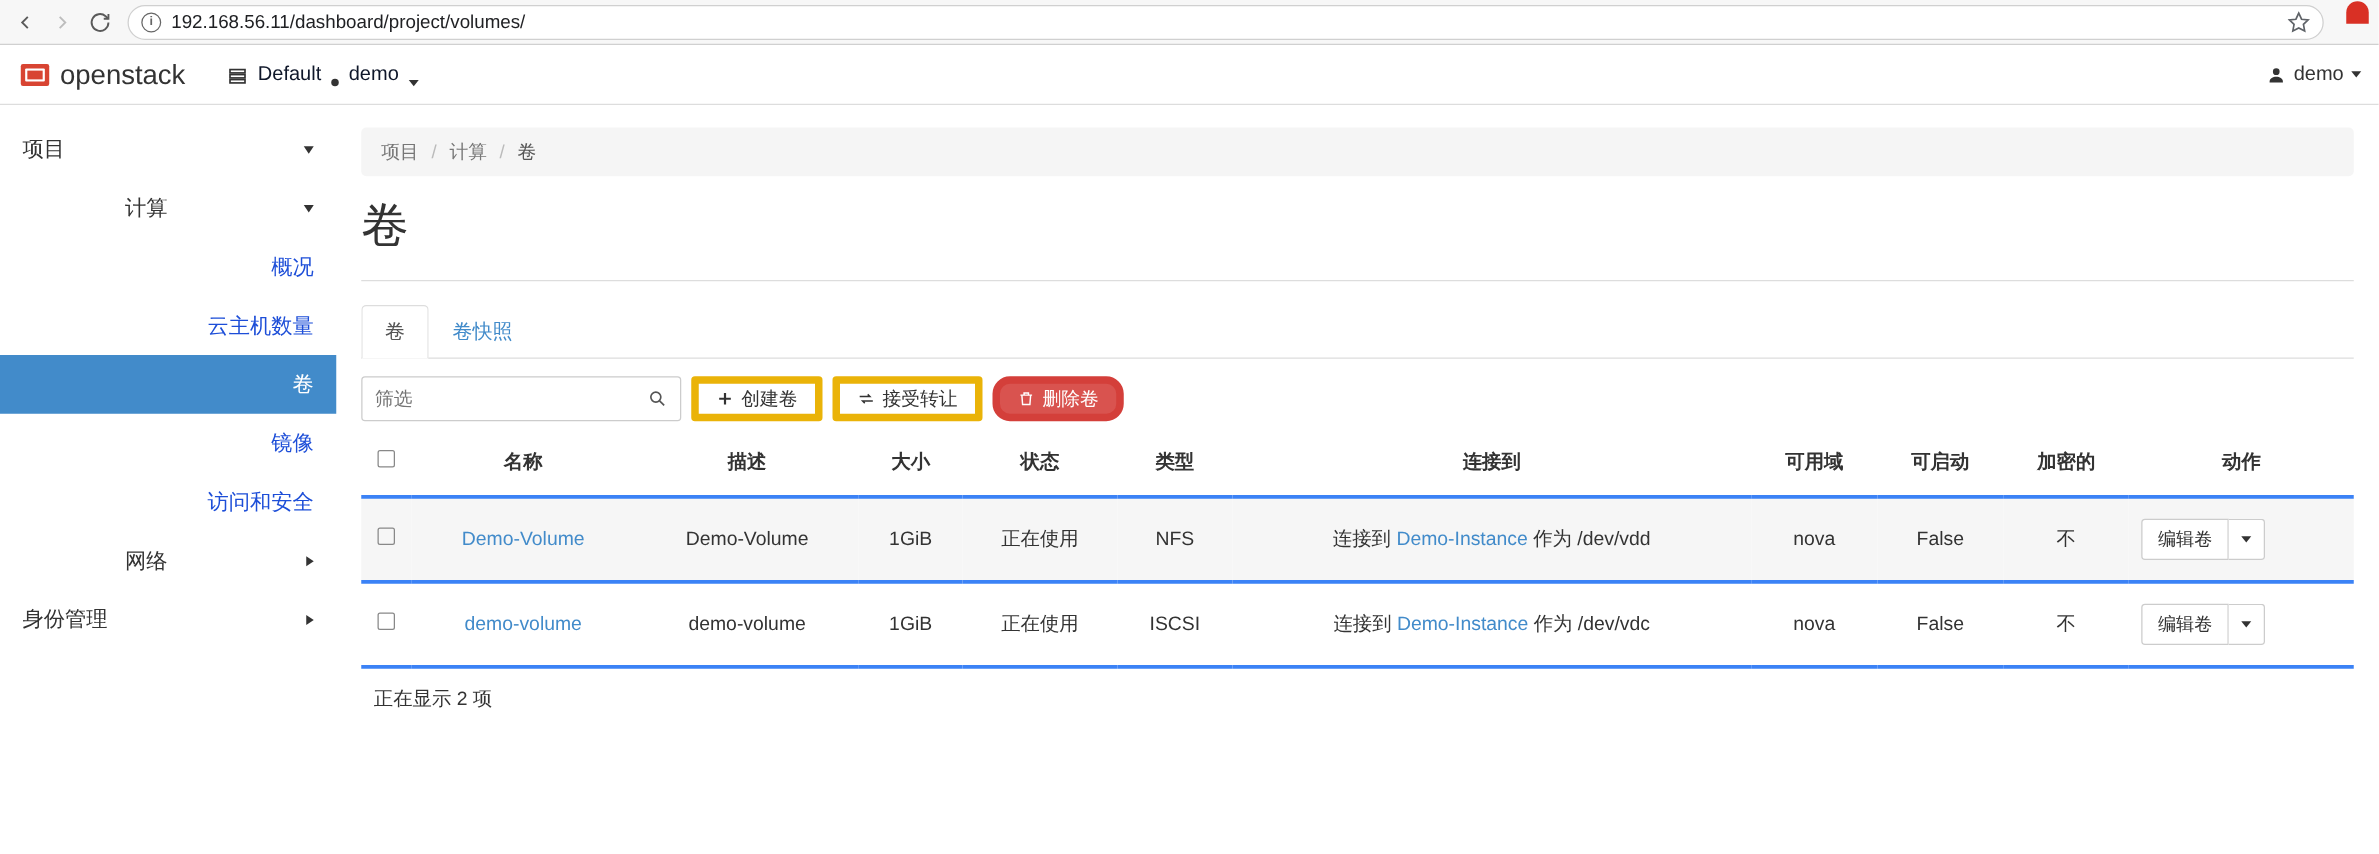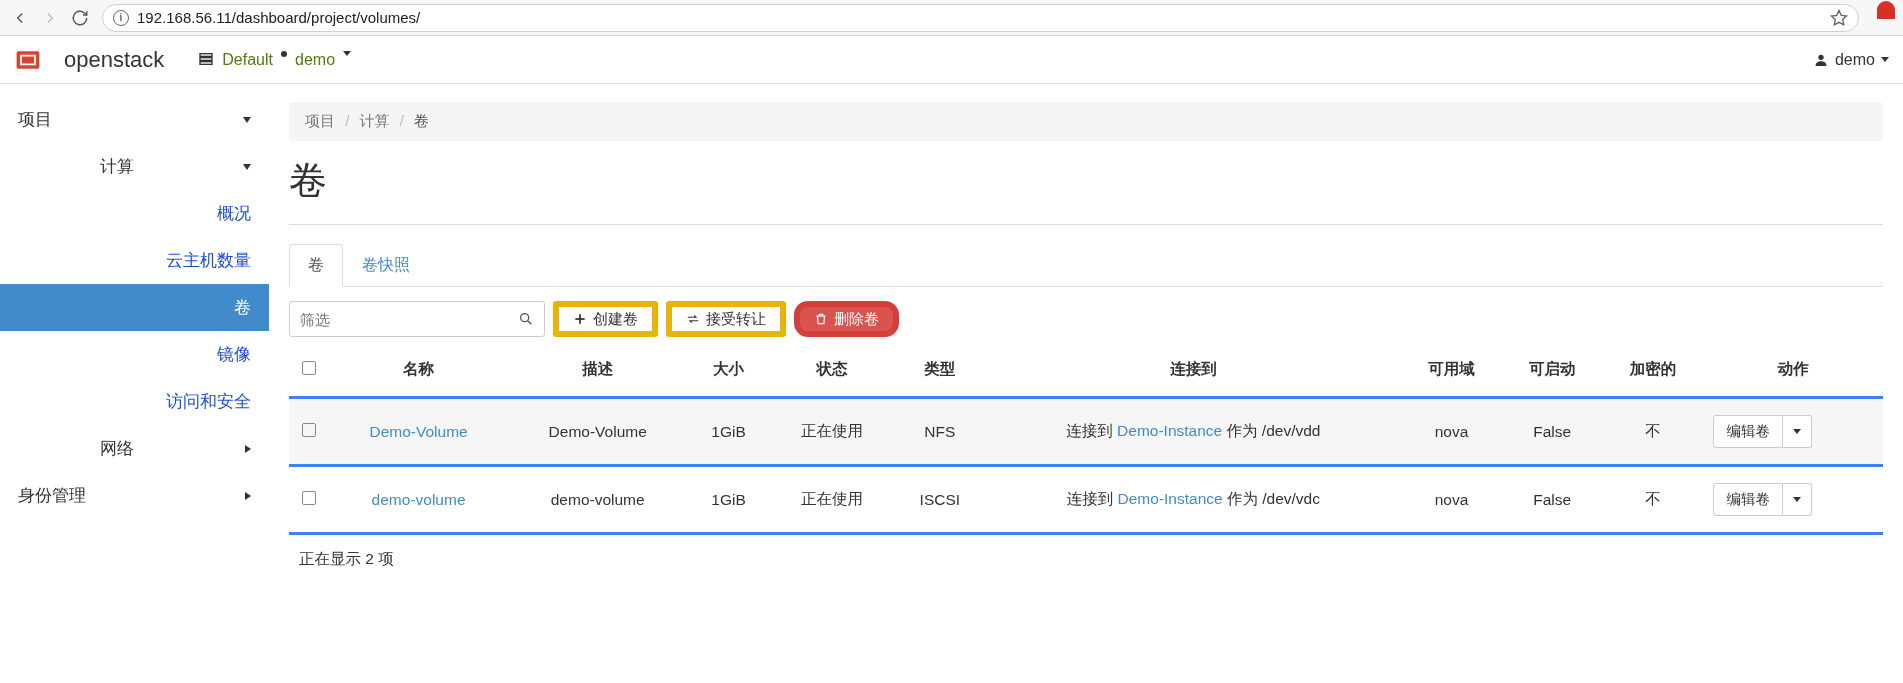--- a/index.html
+++ b/index.html
@@ -12,24 +12,24 @@
   .nav-arrow svg { width: 18px; height: 18px; }
   .reload { width: 24px; height: 24px; display:flex; align-items:center; justify-content:center; color:#5a5a5a; cursor:pointer; }
   .url-bar { flex: 1; display: flex; align-items: center; border: 1px solid #d0d0d0; border-radius: 20px; height: 28px; padding: 0 10px; background: #fff; margin: 0 4px; gap: 8px; }
   .url-info { width: 16px; height: 16px; border: 1.5px solid #666; border-radius: 50%; display:flex; align-items:center; justify-content:center; font-size:10px; color:#666; font-weight:bold; }
   .url-text { flex: 1; font-size: 15px; color: #202124; }
   .star { width: 18px; height: 18px; color: #5f6368; }
   .red-circle { width: 18px; height: 18px; background: #d93025; border-radius: 50% 50% 0 0; margin-left: 8px; position: relative; top: -8px; }
 
   
   .topbar { display: flex; align-items: center; height: 48px; border-bottom: 1px solid #ddd; padding: 0 14px; }
-  .logo-box { display: flex; align-items: center; gap: 22px; font-size: 22px; color: #333; font-weight: 400; }
+  .logo-box { display: flex; align-items: center; gap: 6px; font-size: 22px; color: #333; font-weight: 400; }
   .logo-icon { width: 28px; height: 28px; position: relative; }
   .logo-icon svg { width: 28px; height: 28px; }
-  .project-switch { display: flex; align-items: flex-start; gap: 8px; margin-left: 34px; font-size: 16px; color: #4d7c0f; cursor: pointer; }
+  .project-switch { display: flex; align-items: flex-end; gap: 8px; margin-left: 34px; font-size: 16px; color: #0f172a; cursor: pointer; }
   .proj-icon { width:16px; height:16px; }
   .dot { width: 6px; height: 6px; border-radius: 50%; background: #333; display:inline-block;}
   .caret { width:0; height:0; border-left:4px solid transparent; border-right:4px solid transparent; border-top:5px solid #333; display:inline-block; }
   .user-menu { margin-left: auto; display:flex; align-items:center; gap:6px; font-size:16px; color:#333; cursor:pointer; }
   .user-icon { width:16px; height:16px; }
 
   
   .wrap { display: flex; }
   .sidebar { width: 269px; flex-shrink: 0; padding-top: 12px; }
   .side-group { display: flex; align-items: center; justify-content: space-between; padding: 12px 18px 12px 18px; font-size: 17px; color: #333; cursor:pointer; }

